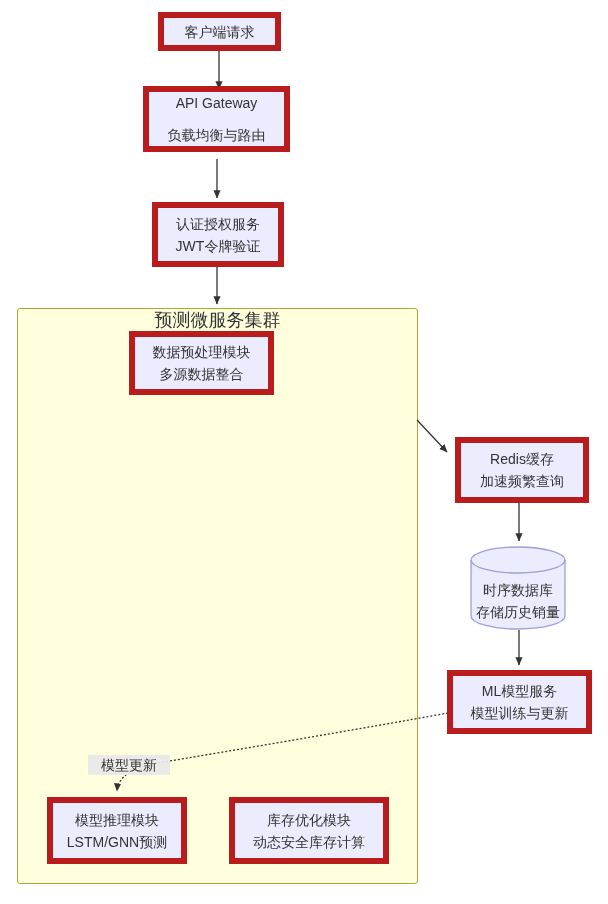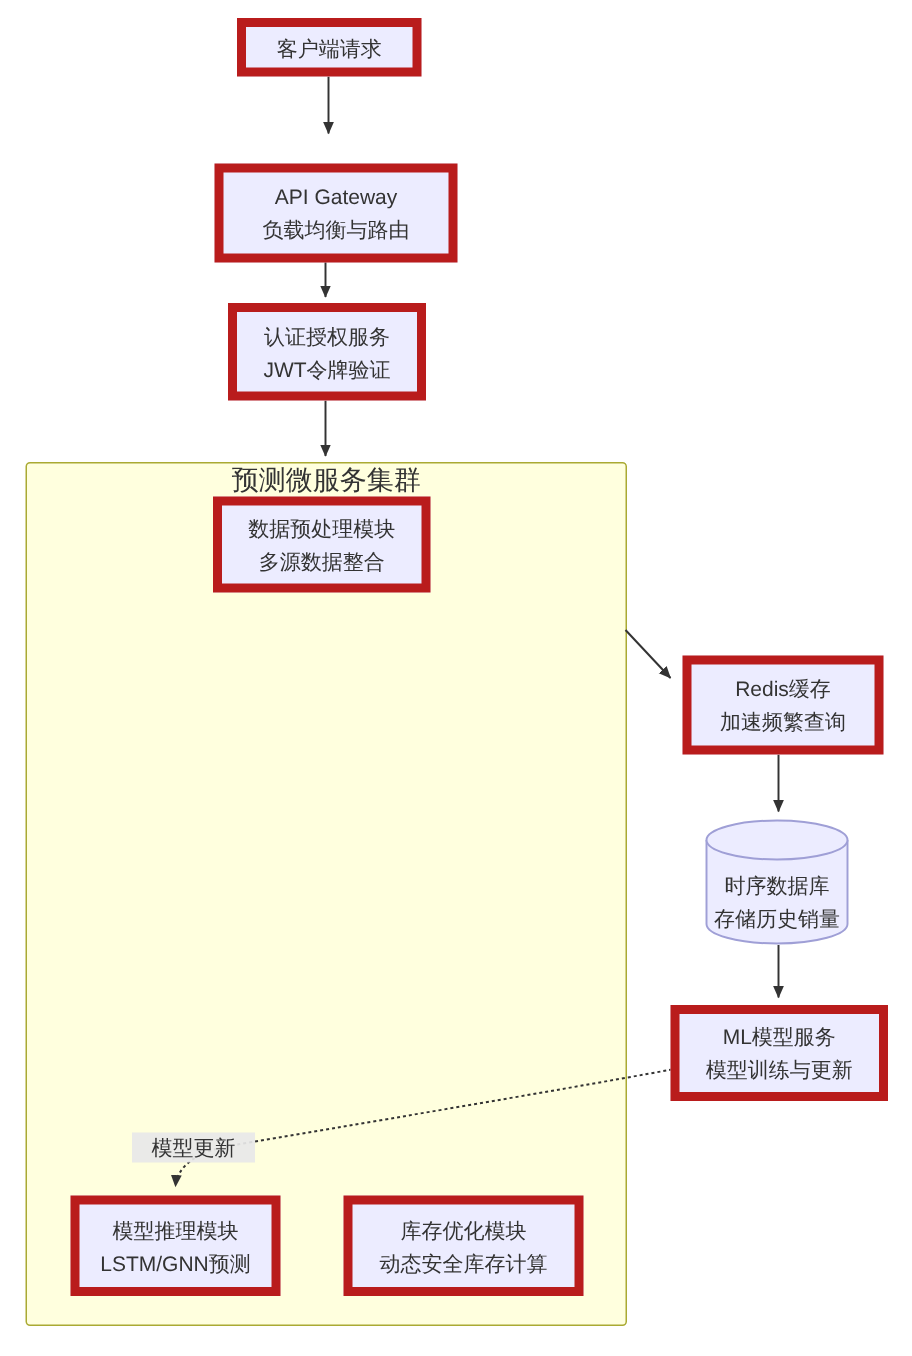--- a/index.html
+++ b/index.html
@@ -59,25 +59,25 @@
     padding:0 13px;
     z-index:4;
   }
   svg.edges{
     position:absolute;
     left:0;top:0;
     z-index:2;
   }
   
   #n-client    {left:158px;top:12px; width:123px;height:39px;}
-  #n-gateway   {left:143px;top:109px; width:162px;height:66px;}
+  #n-gateway   {left:143px;top:86px; width:147px;height:66px;justify-content:space-between;}
   #n-auth      {left:152px;top:202px;width:132px;height:65px;text-align:center;}
   #n-cluster   {left:17px; top:308px;width:401px;height:576px;}
   #n-cluster-label{left:17px;top:311px;width:401px;}
-  #n-preprocess{left:142px;top:331px;width:145px;height:64px;}
+  #n-preprocess{left:129px;top:331px;width:145px;height:64px;}
   #n-redis     {left:455px;top:437px;width:134px;height:66px;}
   #n-tsdb-text {left:471px;top:576px;width:94px;height:50px;}
   #n-ml        {left:447px;top:670px;width:145px;height:64px;}
   #n-inference {left:47px; top:797px;width:140px;height:67px;}
   #n-inventory {left:229px;top:797px;width:160px;height:67px;}
   #e-label-update{left:88px;top:755px;}
 </style>
 </head>
 <body>
 

